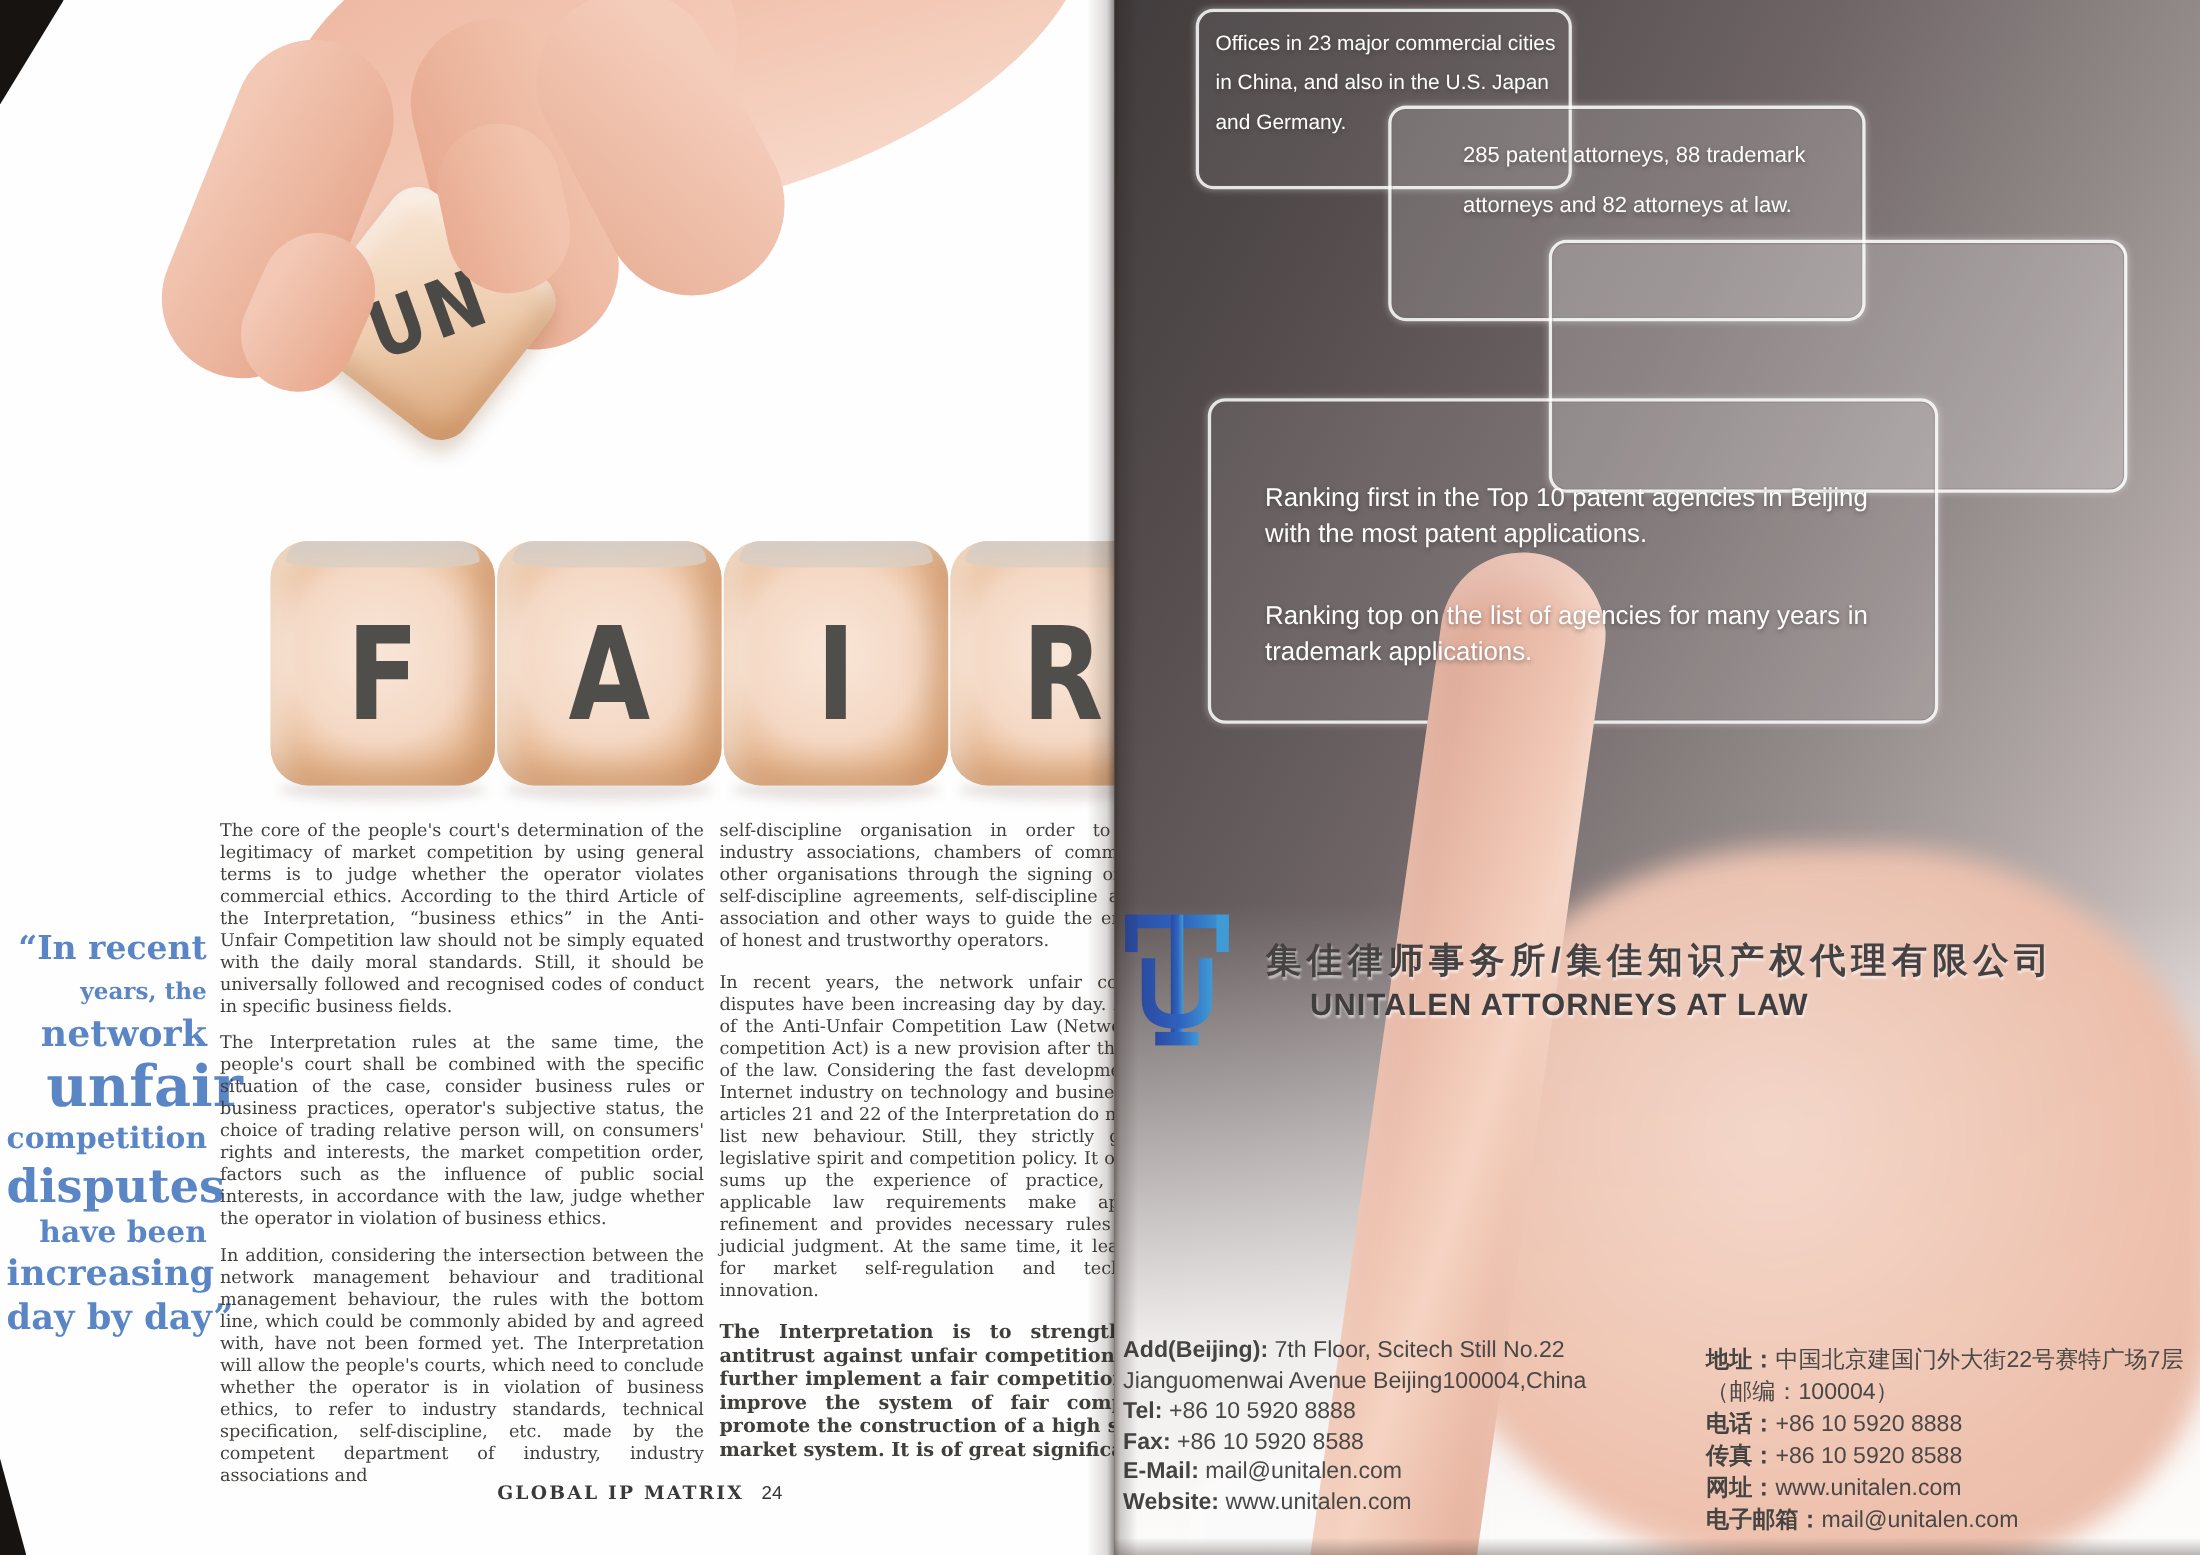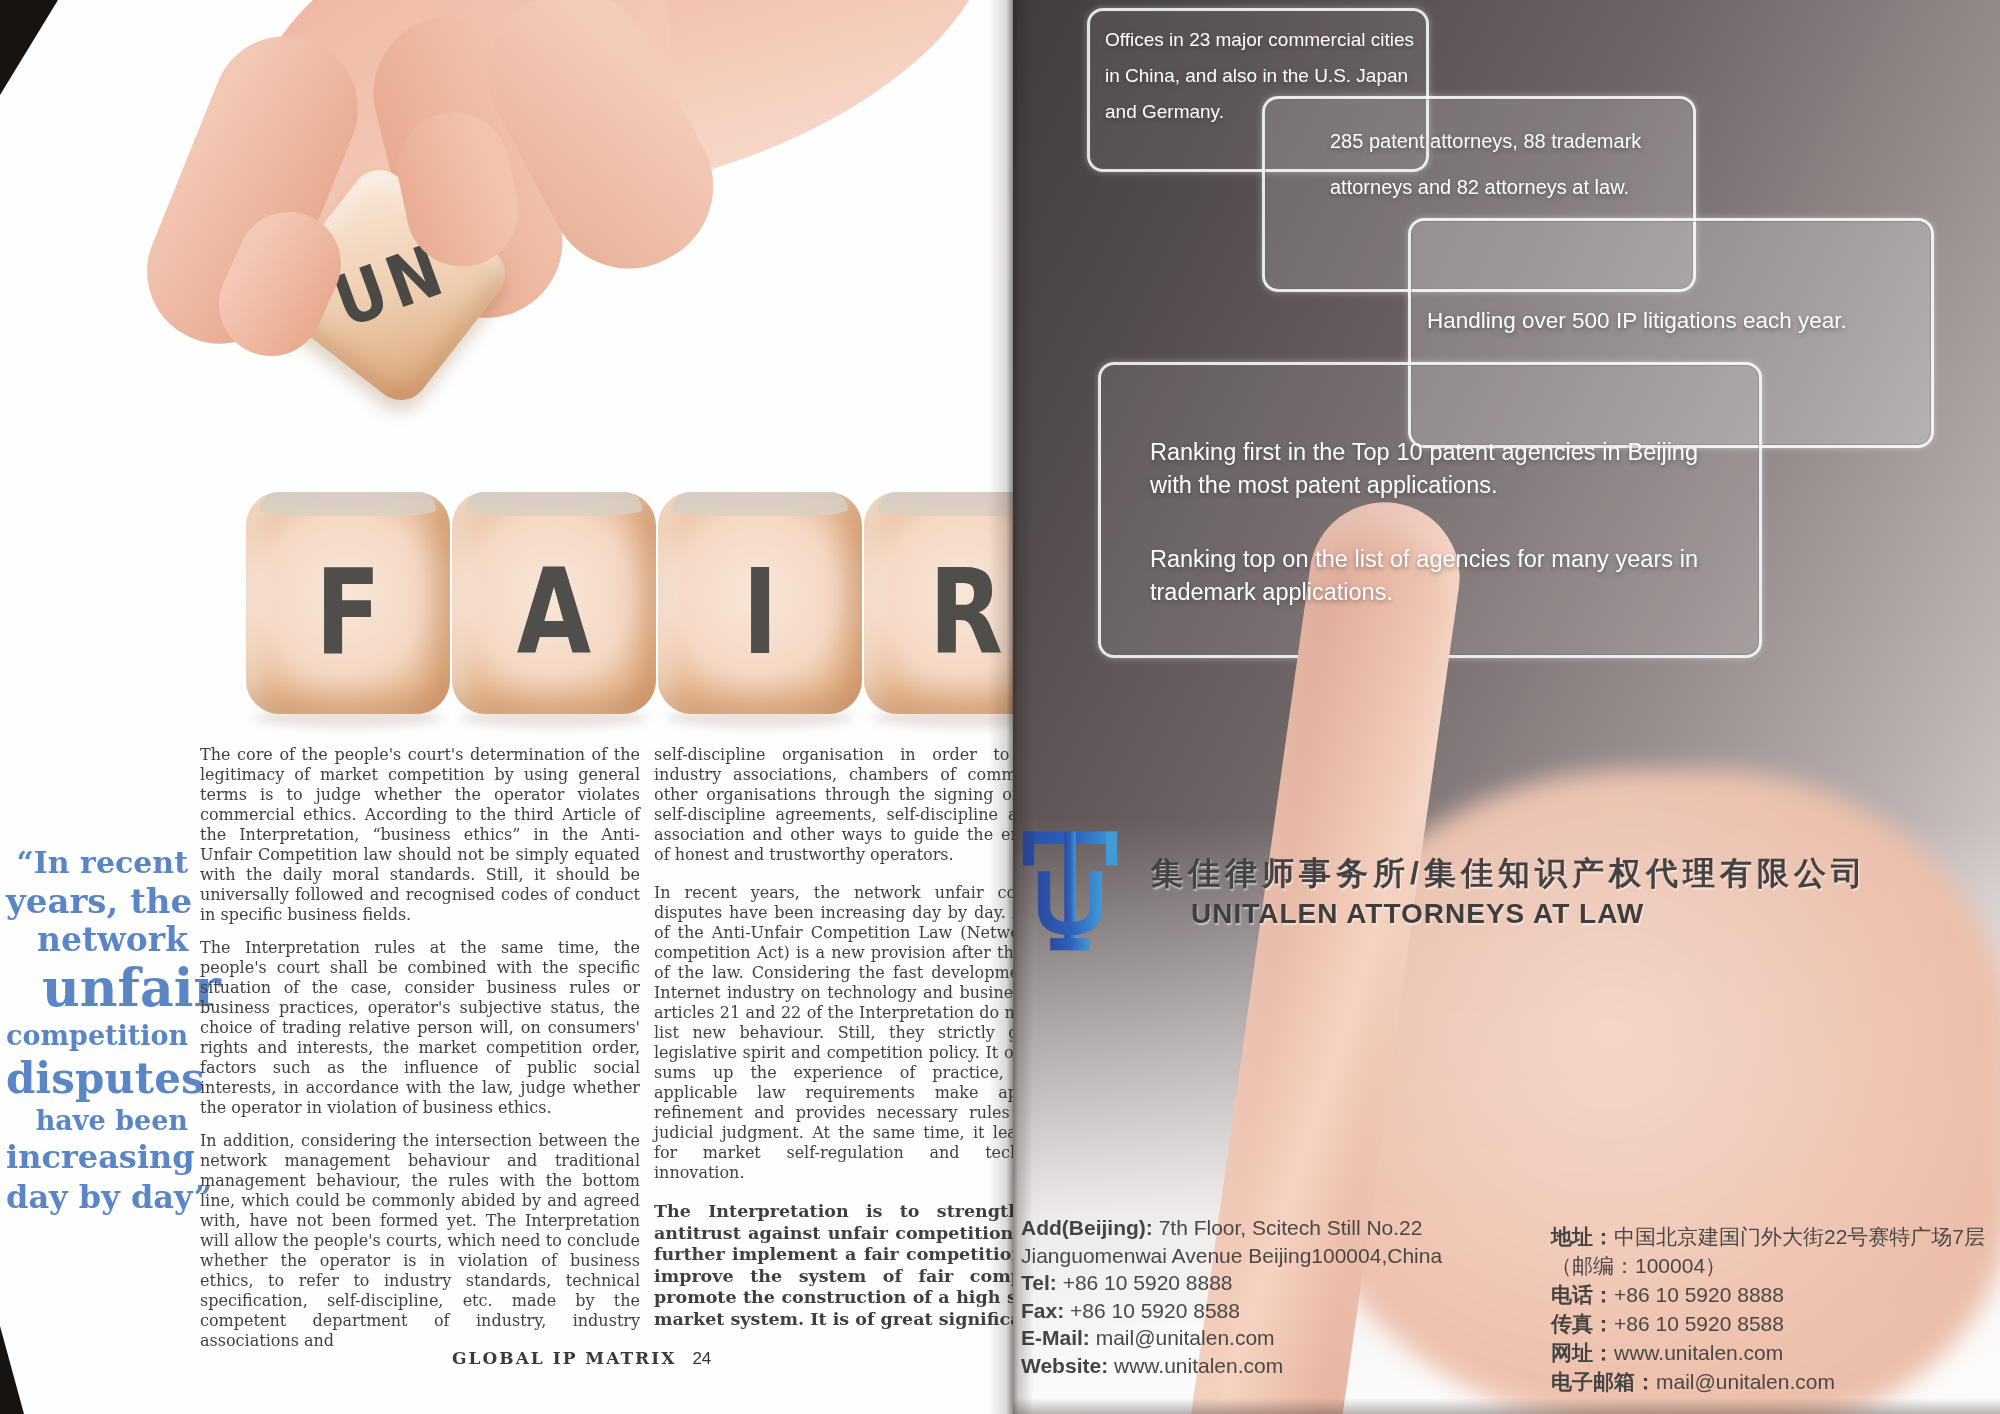--- a/index.html
+++ b/index.html
@@ -43,21 +43,21 @@
        border-radius:30px 30px 45% 45%;background:linear-gradient(180deg,#d2ccc7,#dccfc2);opacity:.85;}
   .die span{position:absolute;left:0;top:10px;width:100%;height:100%;display:flex;align-items:center;justify-content:center;
        transform:scaleY(1.22);font-family:"DejaVu Sans",sans-serif;font-weight:bold;font-size:96px;color:#504e4b;}
   .die-shadow{position:absolute;top:708px;height:20px;border-radius:50%;background:rgba(90,60,40,.14);filter:blur(5px);}
 
   
   .pull-quote{position:absolute;left:6px;top:845px;width:182px;text-align:right;
       font-family:"DejaVu Serif",serif;font-weight:bold;color:#5b86c6;white-space:nowrap;}
   .pq-line{display:block;}
   .pq-line:nth-child(1){font-size:30px;line-height:36px;}
-  .pq-line:nth-child(2){font-size:34px;line-height:40px;}
+  .pq-line:nth-child(2){font-size:21px;line-height:40px;}
   .pq-line:nth-child(3){font-size:33px;line-height:38px;}
   .pq-line:nth-child(4){font-size:52px;line-height:58px;margin-left:36px;}
   .pq-line:nth-child(5){font-size:27px;line-height:37px;}
   .pq-line:nth-child(6){font-size:42px;line-height:49px;}
   .pq-line:nth-child(7){font-size:27px;line-height:35px;}
   .pq-line:nth-child(8){font-size:32px;line-height:39px;}
   .pq-line:nth-child(9){font-size:32px;line-height:41px;}
 
   
   .col{position:absolute;top:745px;width:440px;font-family:"DejaVu Serif",serif;font-size:16px;
@@ -200,21 +200,20 @@
 
     <div class="screen screen-offices"></div>
     <div class="screen screen-attorneys"></div>
     <div class="screen screen-litigations"></div>
     <div class="screen screen-ranking"></div>
 
     <div class="point-finger"></div>
 
     <div class="ad-text t-offices">Offices in 23 major commercial cities in China, and also in the U.S.  Japan and Germany.</div>
     <div class="ad-text t-attorneys">285 patent attorneys, 88 trademark attorneys and 82 attorneys at law.</div>
-    <div class="ad-text t-litigations">Handling over 500 IP litigations each year.</div>
     <div class="ad-text t-rank1">Ranking first in the Top 10 patent agencies in Beijing with the most patent applications.</div>
     <div class="ad-text t-rank2">Ranking top on the list of agencies for many years in trademark applications.</div>
 
     <svg class="logo" viewBox="0 0 100 140">
       <defs>
         <linearGradient id="lg" x1="0" y1="0" x2="1" y2="0">
           <stop offset="0" stop-color="#2b4aa1"></stop>
           <stop offset="0.55" stop-color="#2f63be"></stop>
           <stop offset="1" stop-color="#3f9ad6"></stop>
         </linearGradient>

